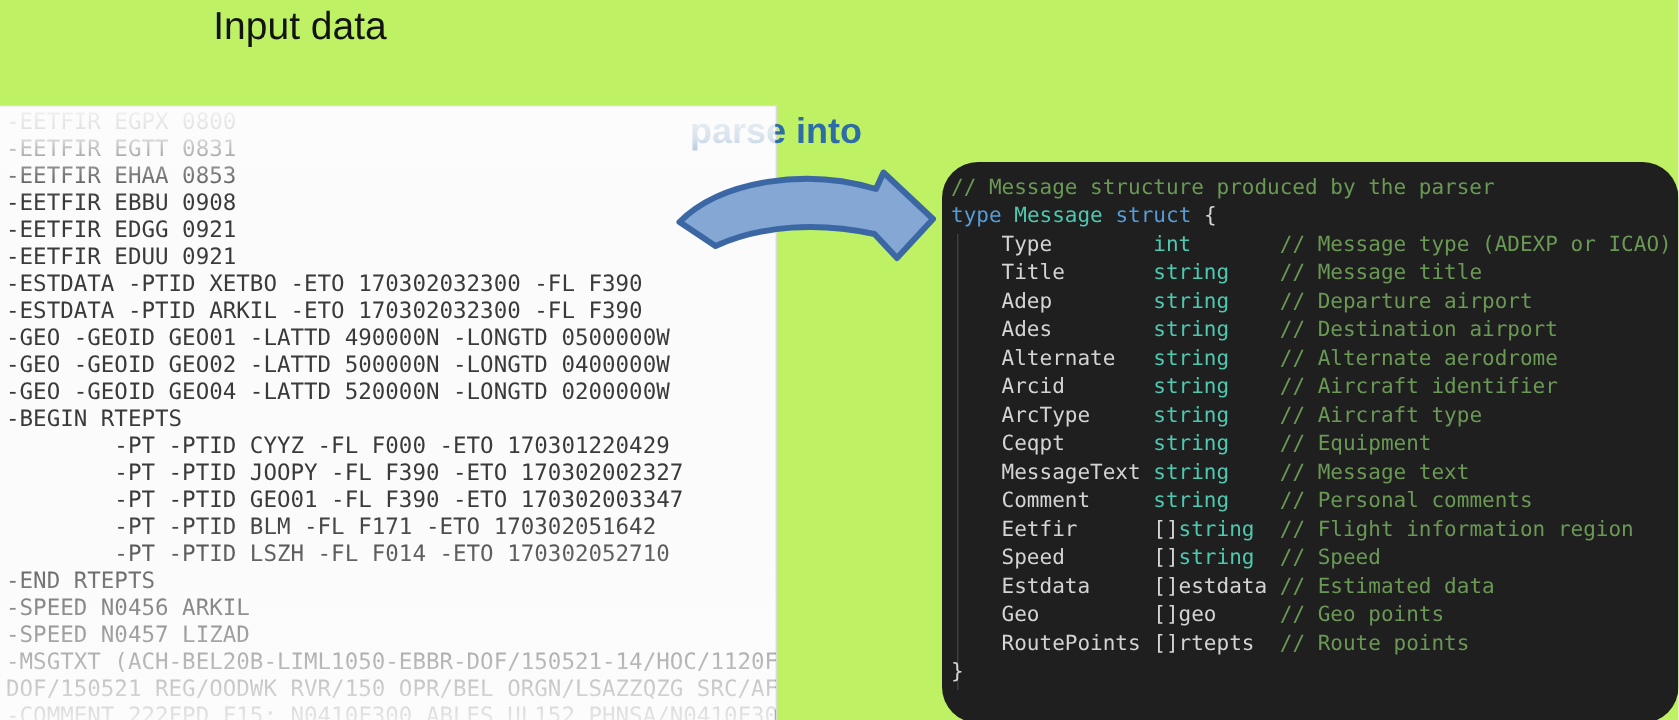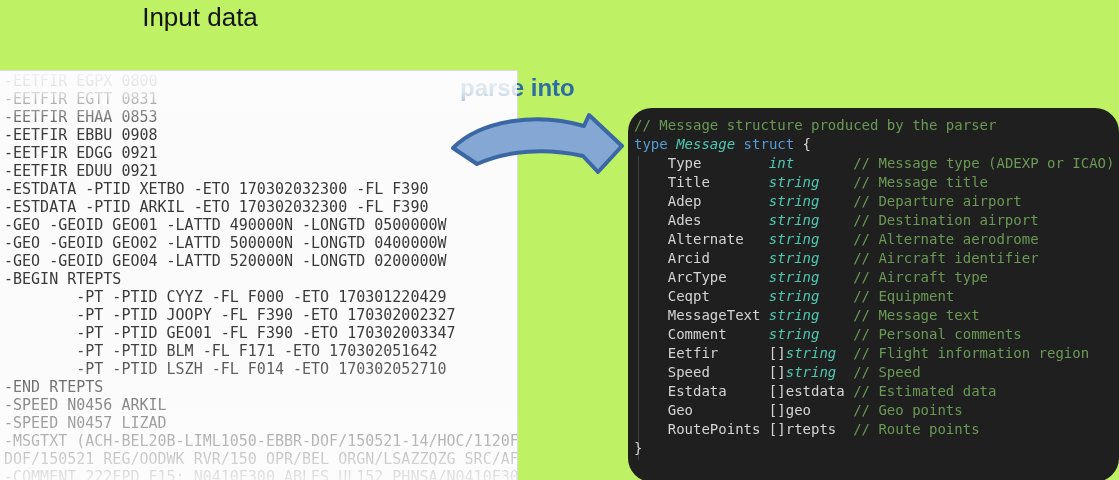--- a/index.html
+++ b/index.html
@@ -65,21 +65,21 @@
     white-space:pre;
     color:var(--code-plain,#d4d4d4);
   }
   .indent-guide{
     position:absolute;left:10px;top:48px;width:1px;height:304px;
     background:#3f3f3f;
   }
   .tok-plain{color:var(--code-plain,#d4d4d4);}
   .tok-comment{color:var(--code-comment,#6a9955);}
   .tok-keyword{color:var(--code-keyword,#569cd6);}
-  .tok-typename{color:var(--code-typename,#4ec9b0);font-style:italic;}
+  .tok-typename{color:var(--code-typename,#4ec9b0);}
 </style>
 </head>
 <body>
 
 <div id="stage">
 
   <div class="page-title">Input data</div>
 
   <div class="input-box">
     <div class="input-lines"><div>-EETFIR EGPX 0800</div><div>-EETFIR EGTT 0831</div><div>-EETFIR EHAA 0853</div><div>-EETFIR EBBU 0908</div><div>-EETFIR EDGG 0921</div><div>-EETFIR EDUU 0921</div><div>-ESTDATA -PTID XETBO -ETO 170302032300 -FL F390</div><div>-ESTDATA -PTID ARKIL -ETO 170302032300 -FL F390</div><div>-GEO -GEOID GEO01 -LATTD 490000N -LONGTD 0500000W</div><div>-GEO -GEOID GEO02 -LATTD 500000N -LONGTD 0400000W</div><div>-GEO -GEOID GEO04 -LATTD 520000N -LONGTD 0200000W</div><div>-BEGIN RTEPTS</div><div>        -PT -PTID CYYZ -FL F000 -ETO 170301220429</div><div>        -PT -PTID JOOPY -FL F390 -ETO 170302002327</div><div>        -PT -PTID GEO01 -FL F390 -ETO 170302003347</div><div>        -PT -PTID BLM -FL F171 -ETO 170302051642</div><div>        -PT -PTID LSZH -FL F014 -ETO 170302052710</div><div>-END RTEPTS</div><div>-SPEED N0456 ARKIL</div><div>-SPEED N0457 LIZAD</div><div>-MSGTXT (ACH-BEL20B-LIML1050-EBBR-DOF/150521-14/HOC/1120F3</div><div>DOF/150521 REG/OODWK RVR/150 OPR/BEL ORGN/LSAZZQZG SRC/AFP</div><div>-COMMENT 222FPD F15: N0410F300 ABLES UL152 PHNSA/N0410F30</div></div>

